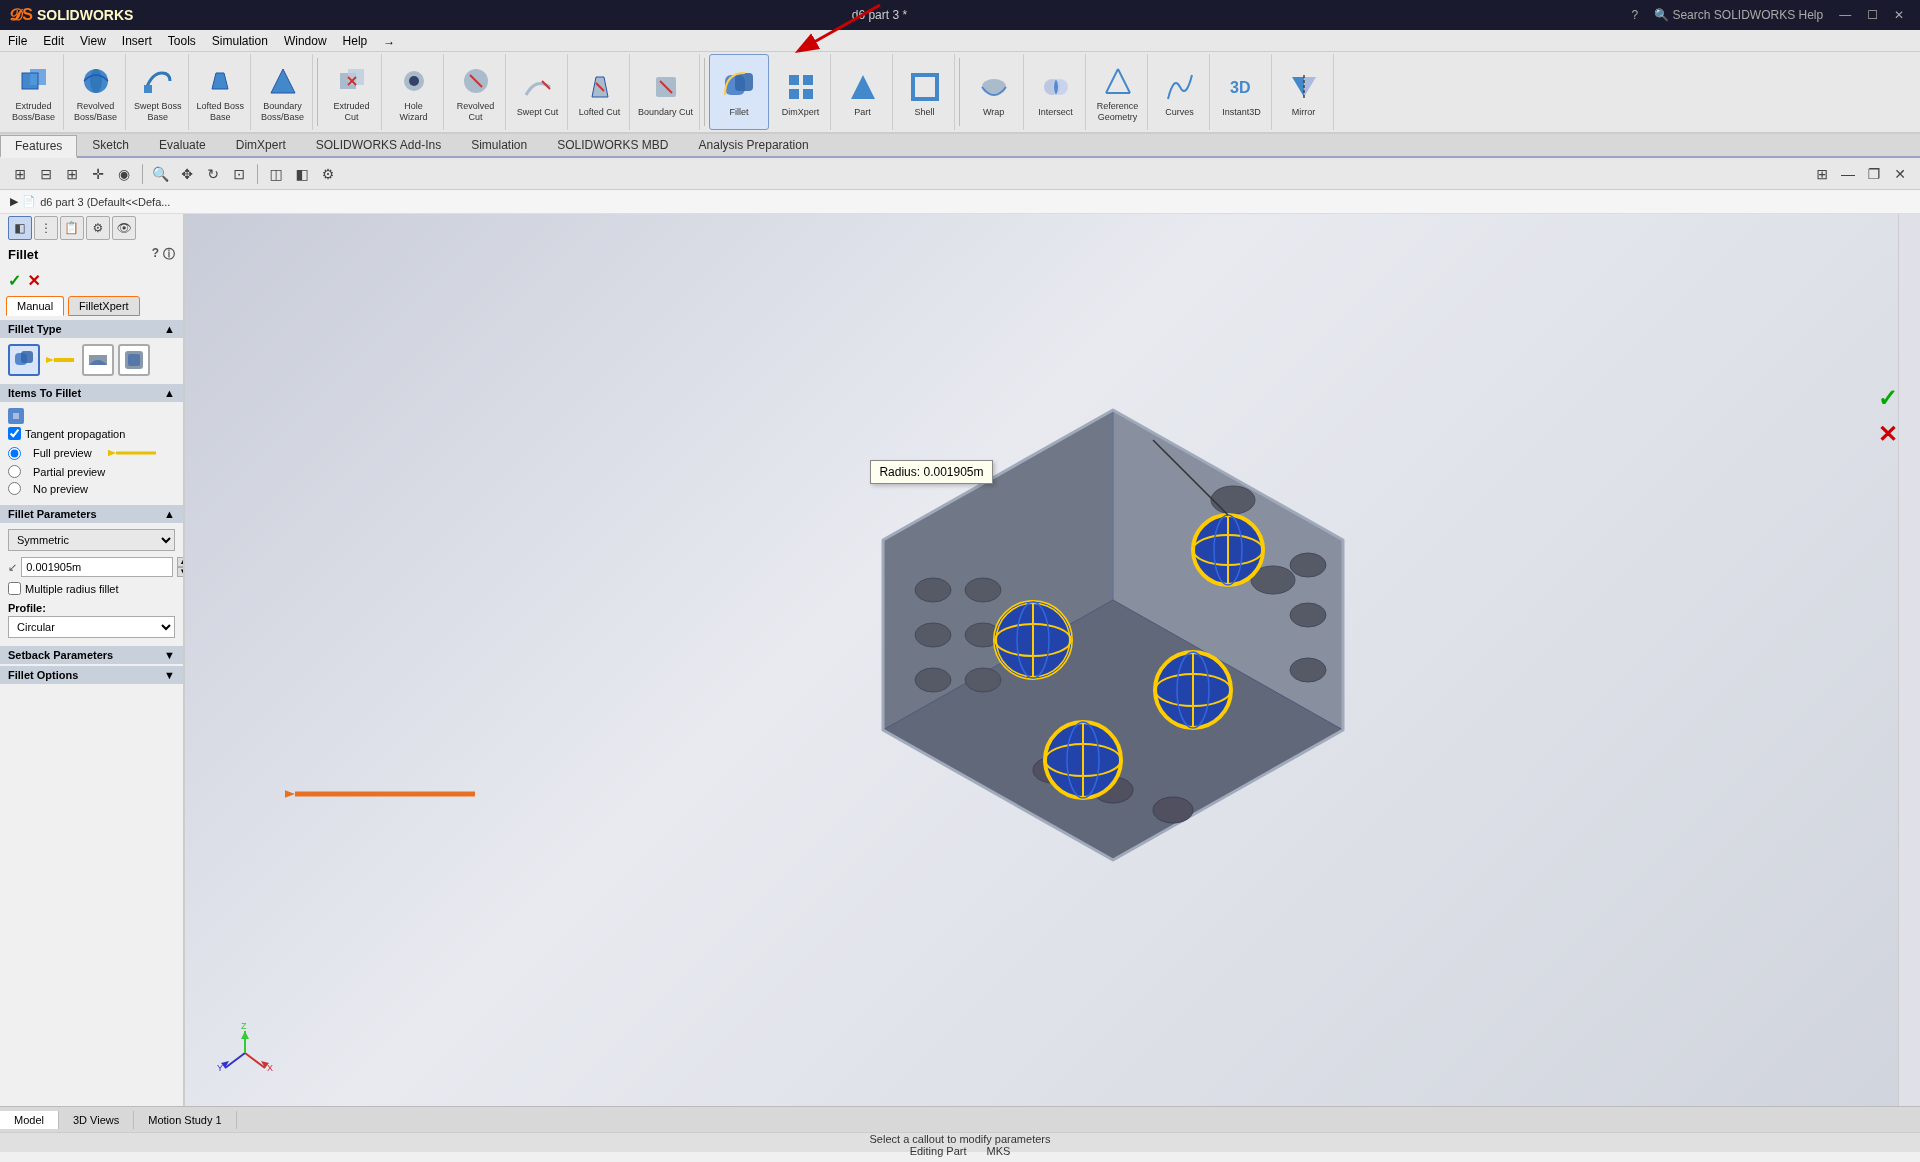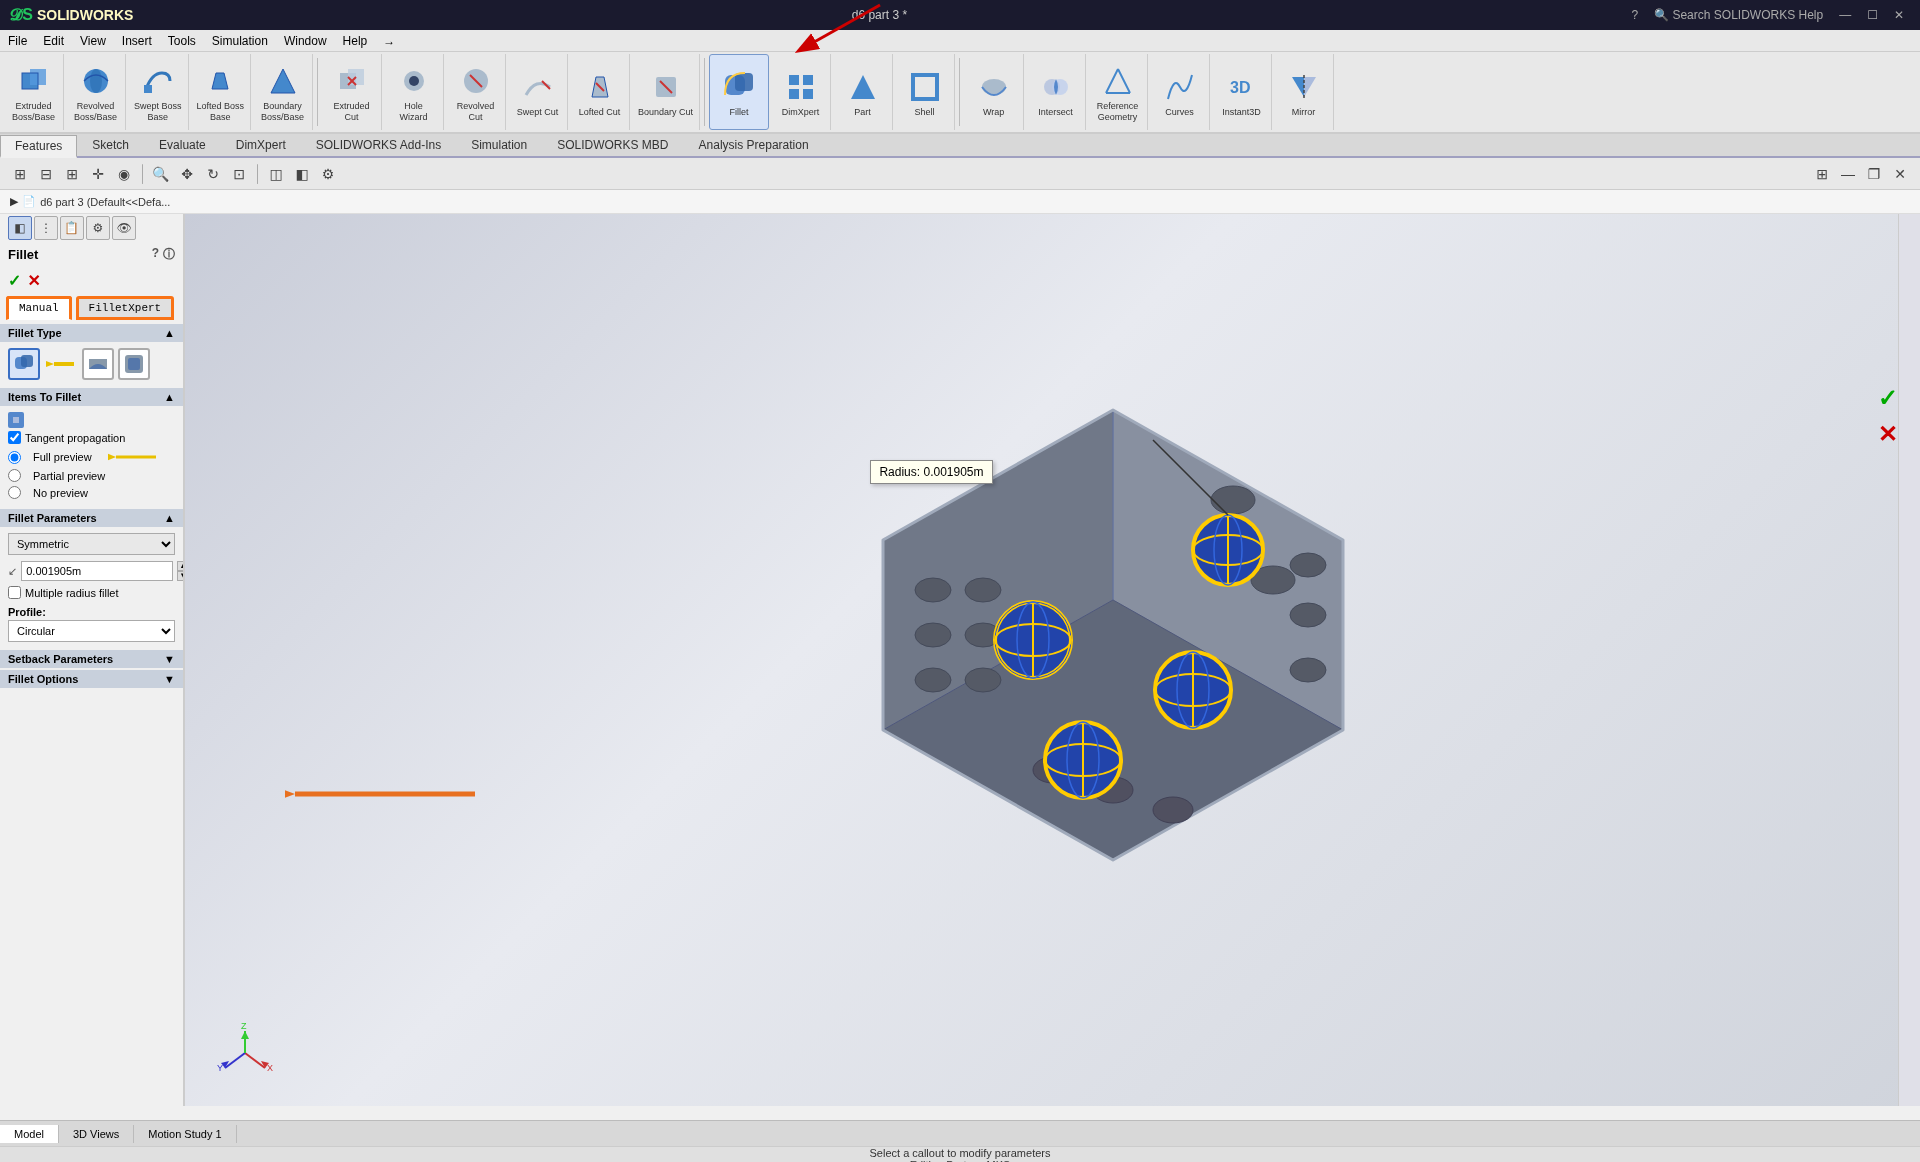--- a/index.html
+++ b/index.html
@@ -169,26 +169,25 @@
     .panel-actions .check { color: #009900; font-size: 16px; cursor: pointer; font-weight: bold; }
     .panel-actions .cross { color: #cc0000; font-size: 16px; cursor: pointer; font-weight: bold; }
 
     .tab-row {
       display: flex;
       padding: 2px 6px;
       gap: 4px;
     }
     .panel-tab {
       padding: 3px 10px;
-      border: 3px solid #f97316;
+      border: 1px solid #f97316;
       background: #e0e0e0;
       font-size: 11px;
       cursor: pointer;
       border-radius: 3px 3px 0 0;
-      font-family: Liberation Mono, monospace;
     }
     .panel-tab.active { background: #fff; border-bottom: 1px solid #fff; }
 
     .section-header {
       background: #c8d0dc;
       padding: 3px 8px;
       font-size: 11px;
       font-weight: bold;
       display: flex;
       align-items: center;
@@ -372,21 +371,20 @@
       flex-direction: column;
     }
 
     
     #bottom-tabs {
       height: 26px;
       background: #d8d8d8;
       display: flex;
       align-items: center;
       border-top: 1px solid #bbb;
-      margin-top: 14px;
     }
     .bottom-tab {
       padding: 3px 14px;
       font-size: 11px;
       cursor: pointer;
       border-right: 1px solid #bbb;
     }
     .bottom-tab.active { background: #fff; }
 
     
@@ -413,21 +411,21 @@
     }
 
     .solidworks-logo {
       display: flex;
       align-items: center;
       gap: 4px;
       font-weight: bold;
       font-size: 14px;
       color: #cc0000;
     }
-    .solidworks-logo .ds { color: #22c55e; font-size: 16px; }
+    .solidworks-logo .ds { color: #f97316; font-size: 16px; }
     .sw-text { color: #fef9c3; }
 
     .panel-icon-row {
       display: flex;
       gap: 2px;
       align-items: center;
       padding: 2px 8px;
     }
     .panel-icon-btn {
       width: 24px;

